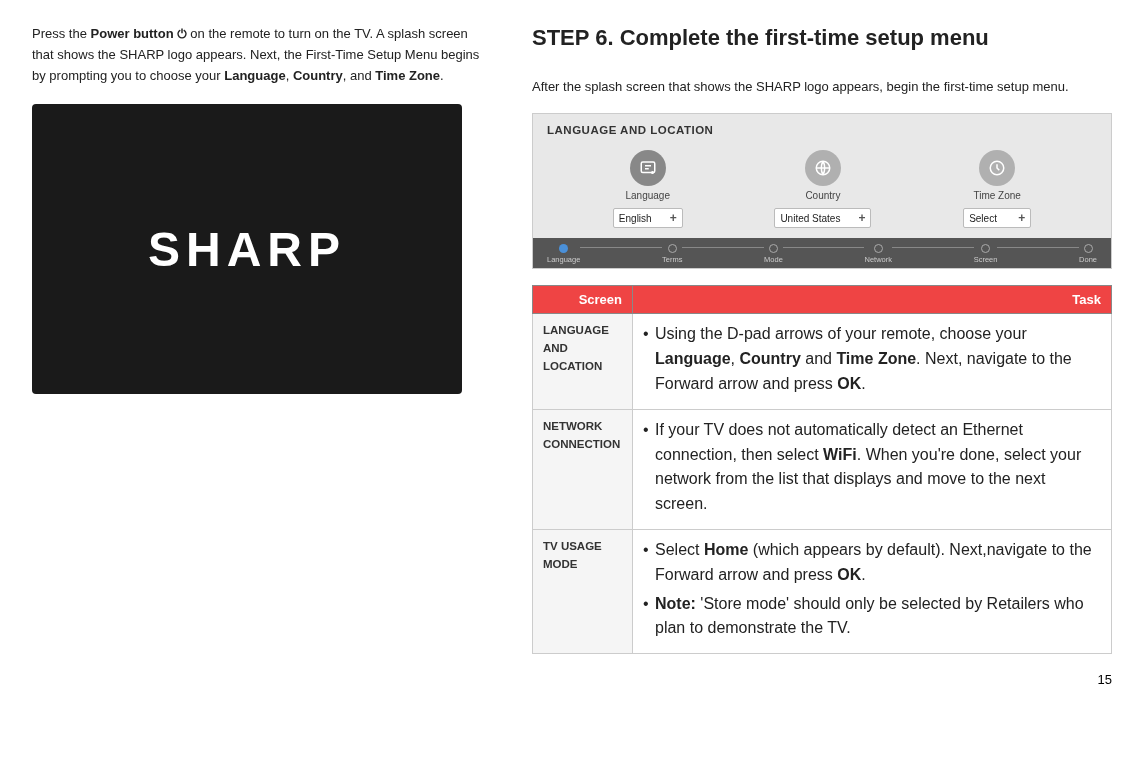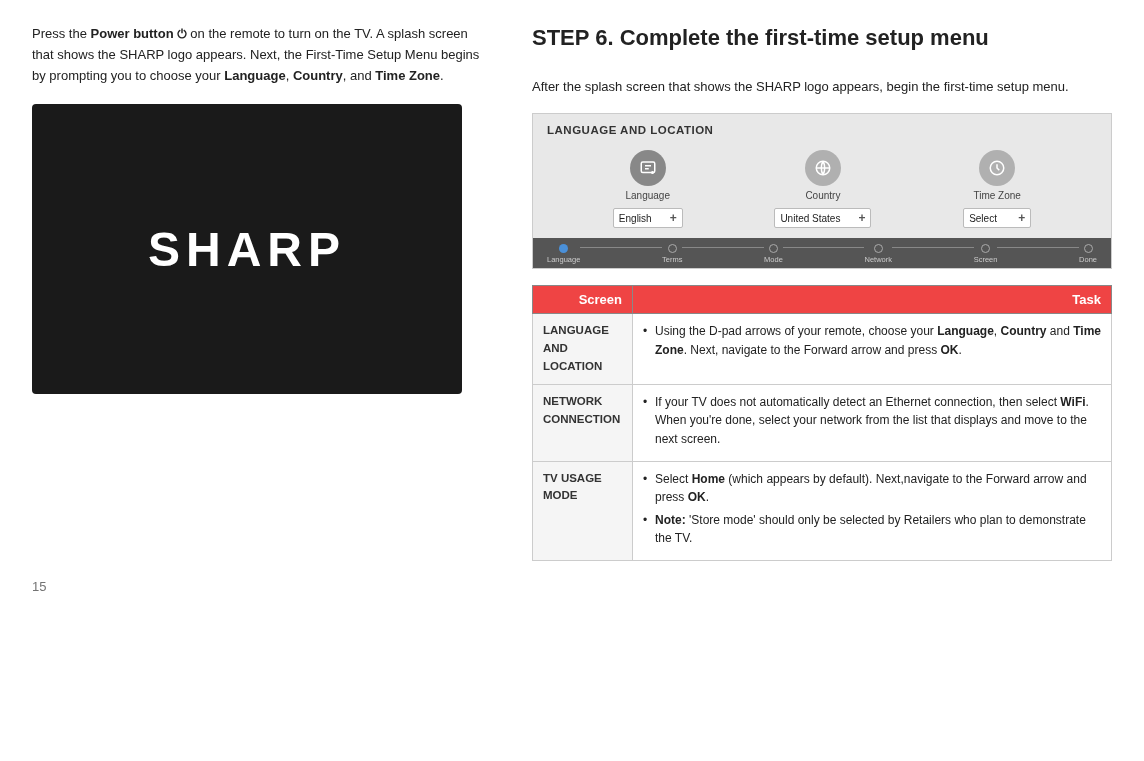--- a/index.html
+++ b/index.html
@@ -157,41 +157,41 @@
       line-height: 1.55;
     }
     .setup-table td.screen-cell {
       font-weight: bold;
       font-size: 11.5px;
       background: #f5f5f5;
       width: 100px;
       color: #333;
     }
     .setup-table td.task-cell {
-      font-size: 12px;
+      font-size: 16px;
     }
     .task-cell ul {
       list-style: none;
       padding: 0;
     }
     .task-cell ul li {
       padding-left: 12px;
       position: relative;
       margin-bottom: 4px;
     }
     .task-cell ul li::before {
       content: "•";
       position: absolute;
       left: 0;
     }
     .page-number {
-      text-align: left;
+      text-align: right;
       margin-top: 18px;
       font-size: 13px;
-      color: #737373;
+      color: #000000;
     }
     .progress-steps-container {
       display: flex;
       align-items: center;
       width: 100%;
     }
     .prog-dot {
       width: 9px;
       height: 9px;
       border-radius: 50%;

